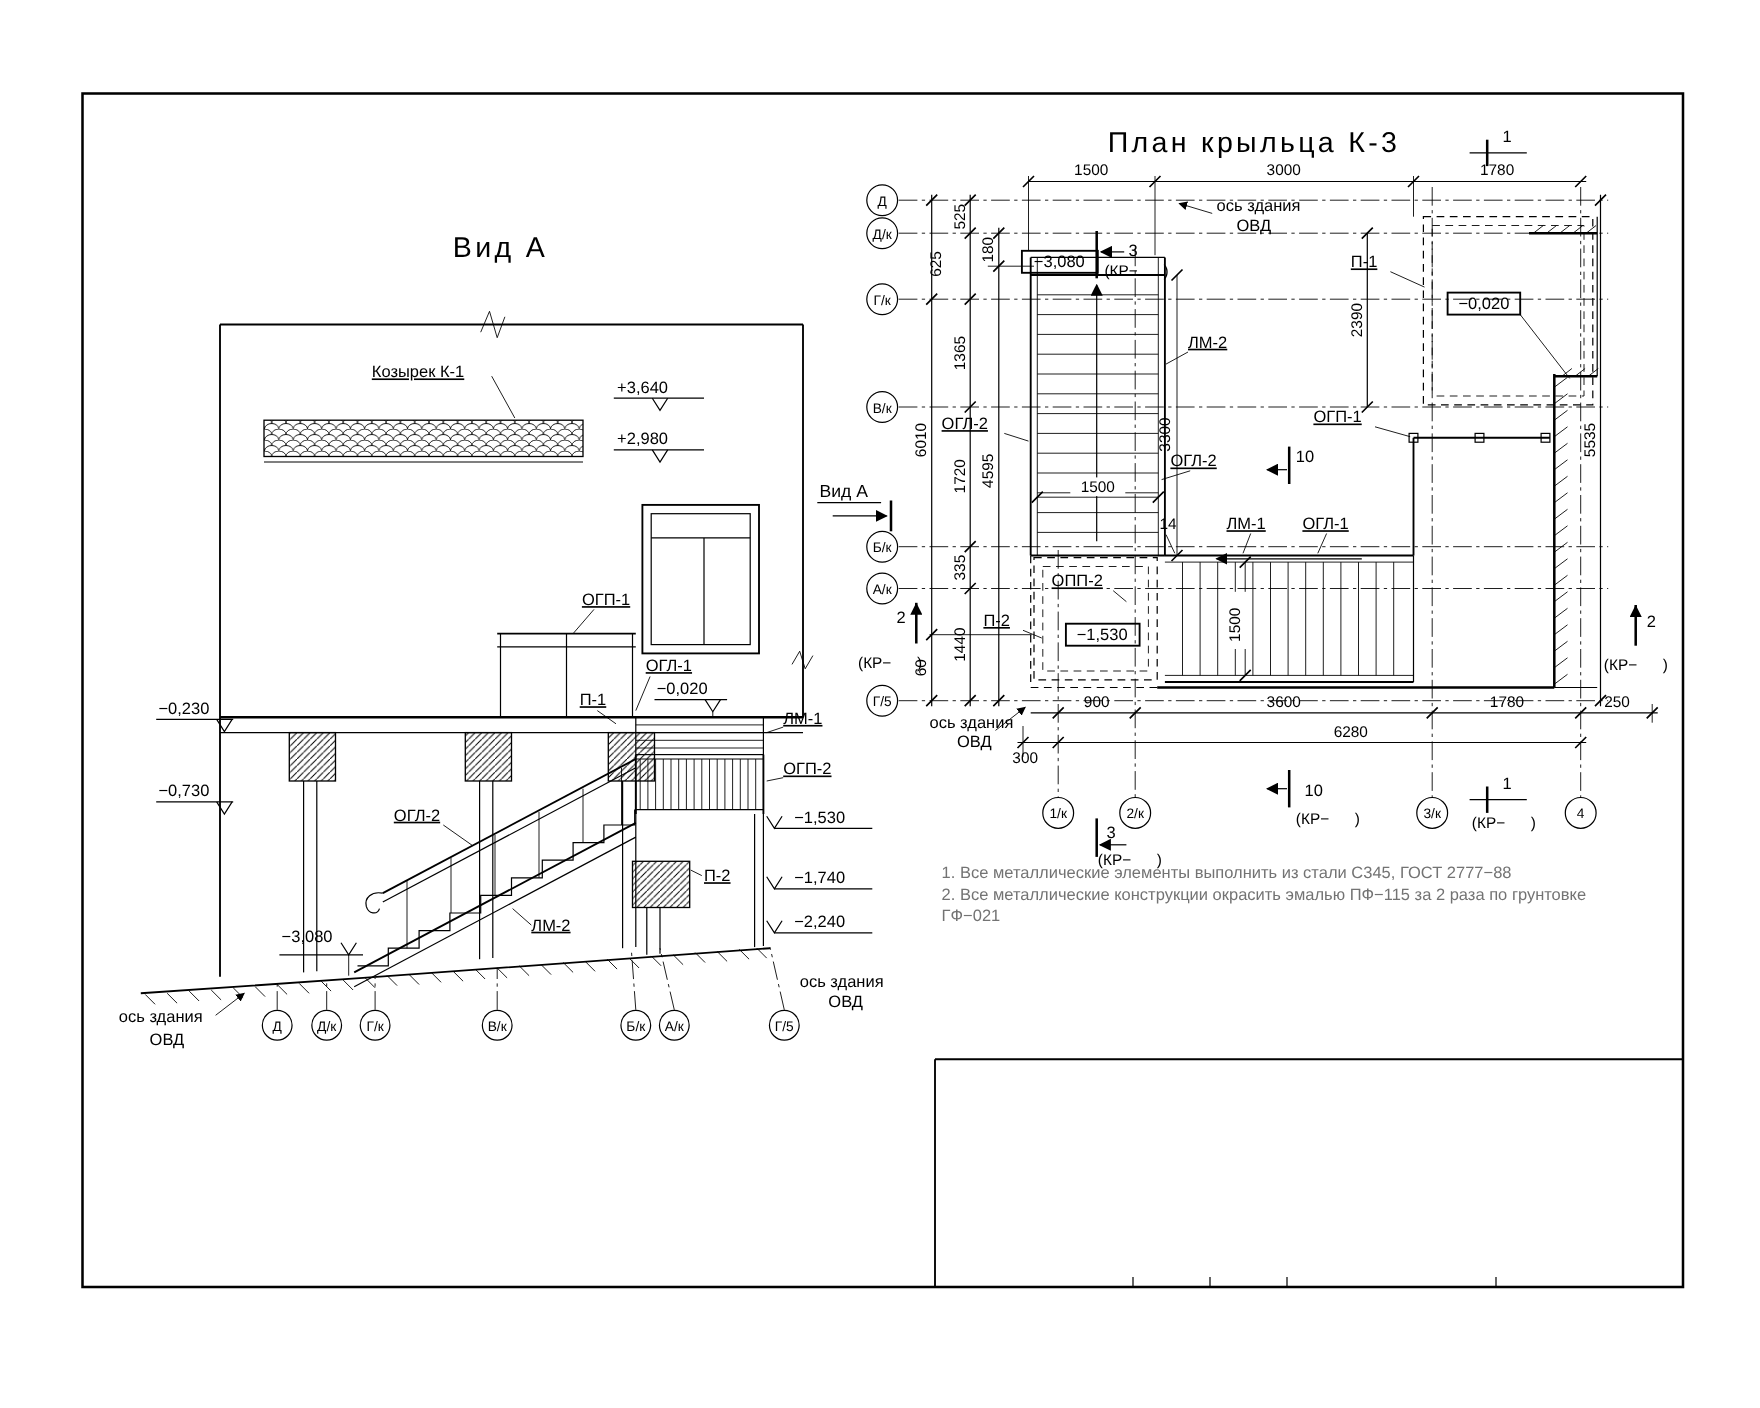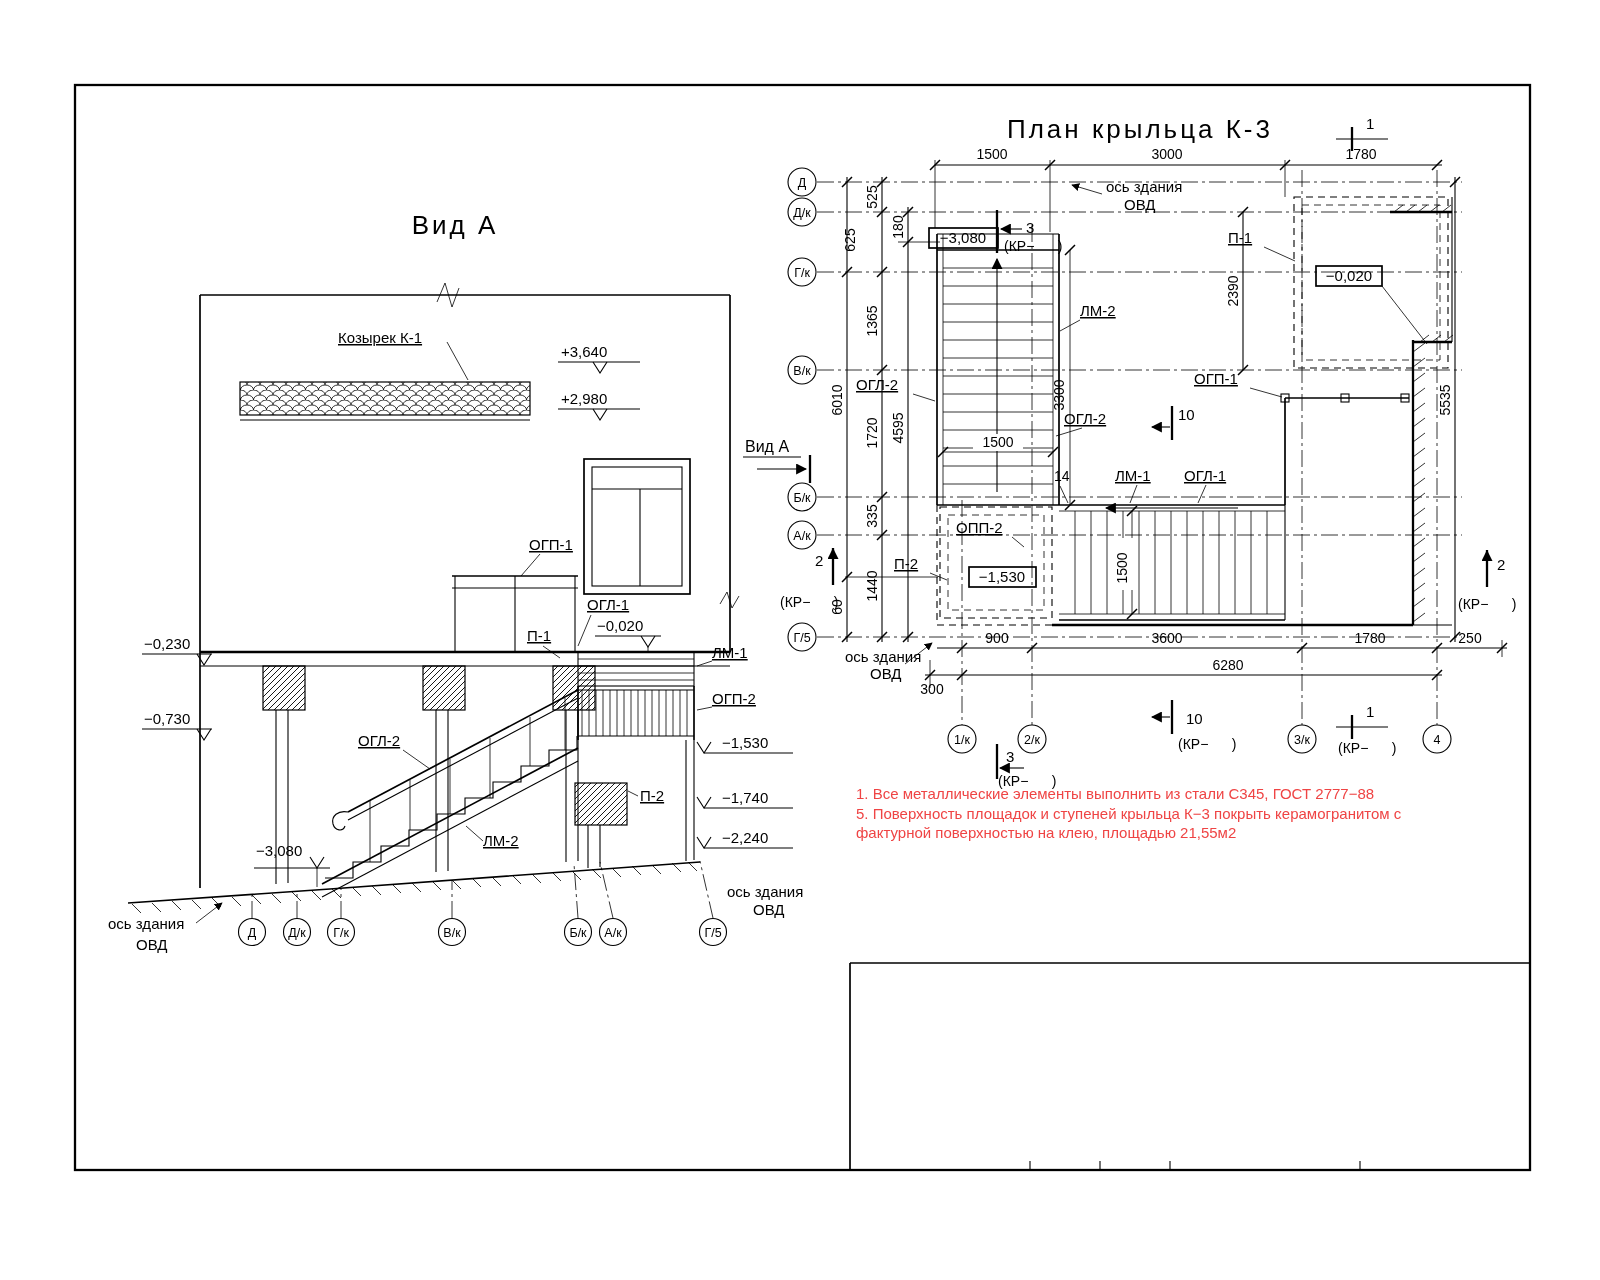--- a/index.html
+++ b/index.html
@@ -12,21 +12,21 @@
   .t14{font-size:14px}
   .t12{font-size:12.5px}
   .u{text-decoration:underline}
   .mid{text-anchor:middle}
   .pre{white-space:pre}
   .ln{stroke:#000;fill:none}
   .w08{stroke-width:0.8}.w1{stroke-width:1.1}.w15{stroke-width:1.7}.w2{stroke-width:2.3}
   .dd{stroke-dasharray:17 4 3 4}
   .da{stroke-dasharray:7 5}
   .tick{stroke:#000;stroke-width:1.5;fill:none}
-  .notes{position:absolute;left:856px;top:784px;width:620px;color:#ef4444;font-size:15px;line-height:19px}
+  .notes{position:absolute;left:856px;top:784px;width:620px;color:#737373;font-size:15px;line-height:19px}
   .notes .note{margin:0 0 1px 0}
 </style>
 </head>
 <body>
 
 <div class="sheet">
 <svg width="1600" height="1280" viewBox="0 0 1600 1280">
   <defs>
     <pattern id="h45" patternUnits="userSpaceOnUse" width="6" height="6">
       <path d="M0,6 L6,0" stroke="#000" stroke-width="0.9" fill="none"></path>
@@ -491,15 +491,15 @@
     <line x1="850" y1="963" x2="850" y2="1170" class="ln w15"></line>
     <line x1="1030" y1="1161" x2="1030" y2="1170" class="ln w1"></line>
     <line x1="1100" y1="1161" x2="1100" y2="1170" class="ln w1"></line>
     <line x1="1170" y1="1161" x2="1170" y2="1170" class="ln w1"></line>
     <line x1="1360" y1="1161" x2="1360" y2="1170" class="ln w1"></line>
   </g>
 </svg>
 
 <div class="notes">
   <div class="note">1.  Все металлические элементы выполнить из стали С345,  ГОСТ 2777−88</div>
-  <div class="note">5.  Поверхность площадок и ступеней крыльца К−3 покрыть керамогранитом с фактурной поверхностью на клею, площадью 21,55м2</div>
+  <div class="note">2.  Все металлические конструкции окрасить эмалью ПФ−115 за 2 раза по грунтовке ГФ−021</div>
 </div>
 </div>
 
 </body></html>

